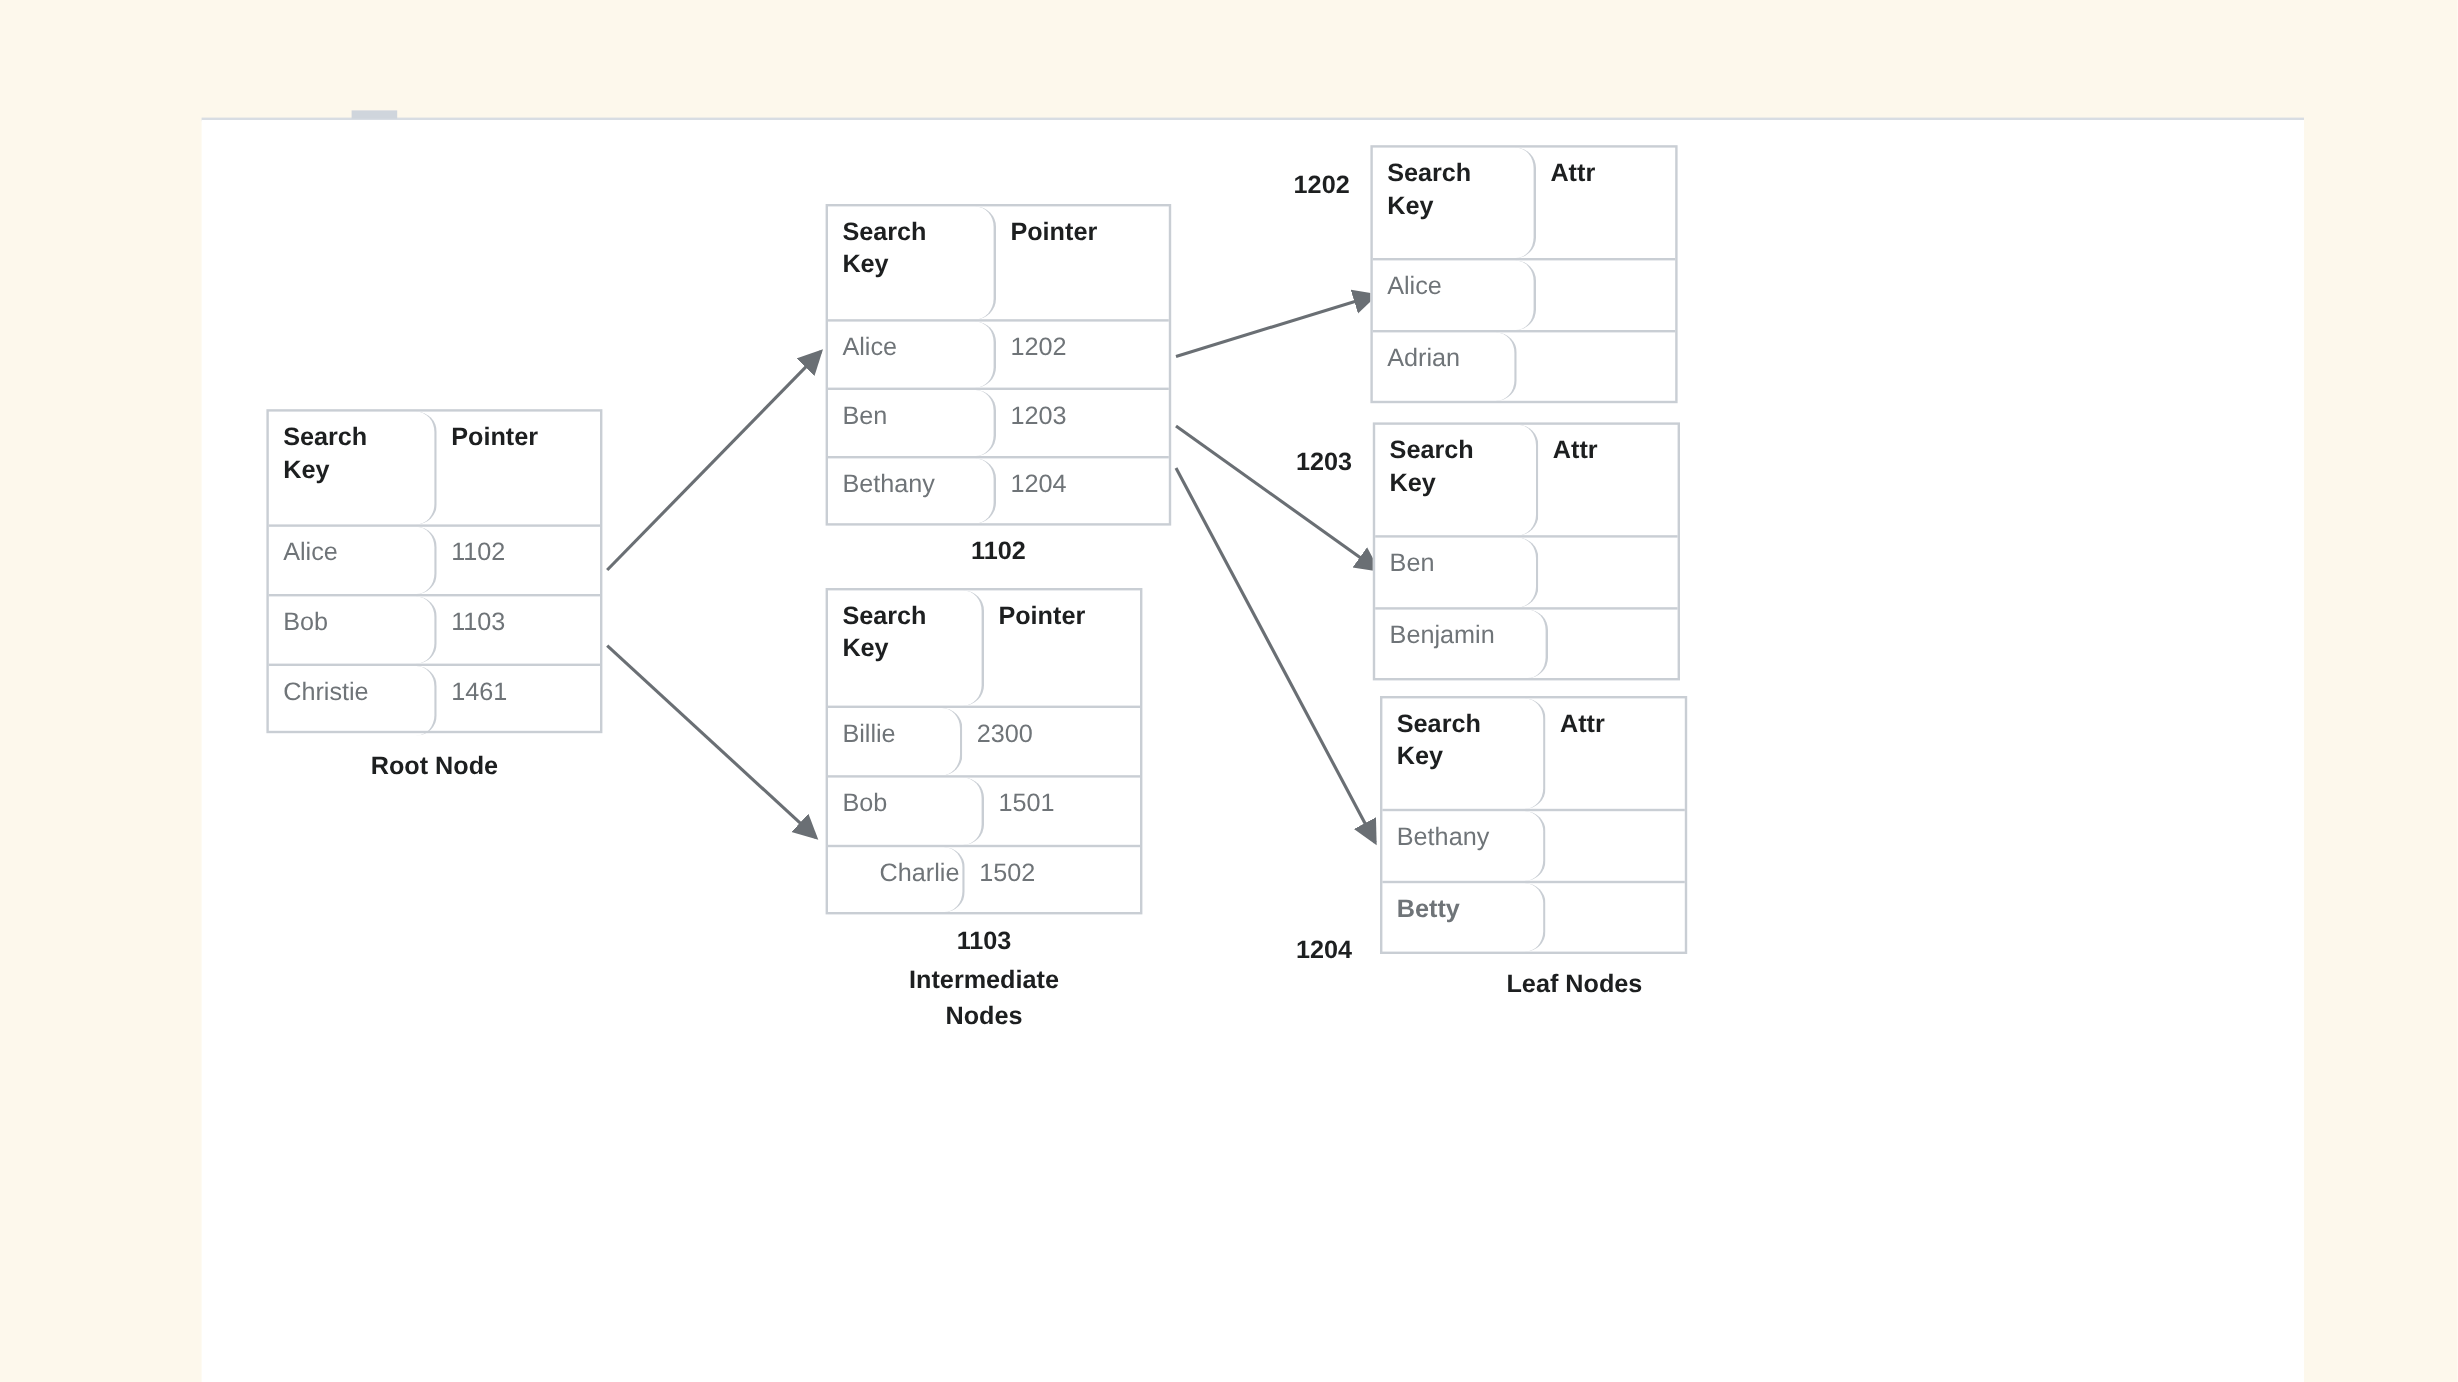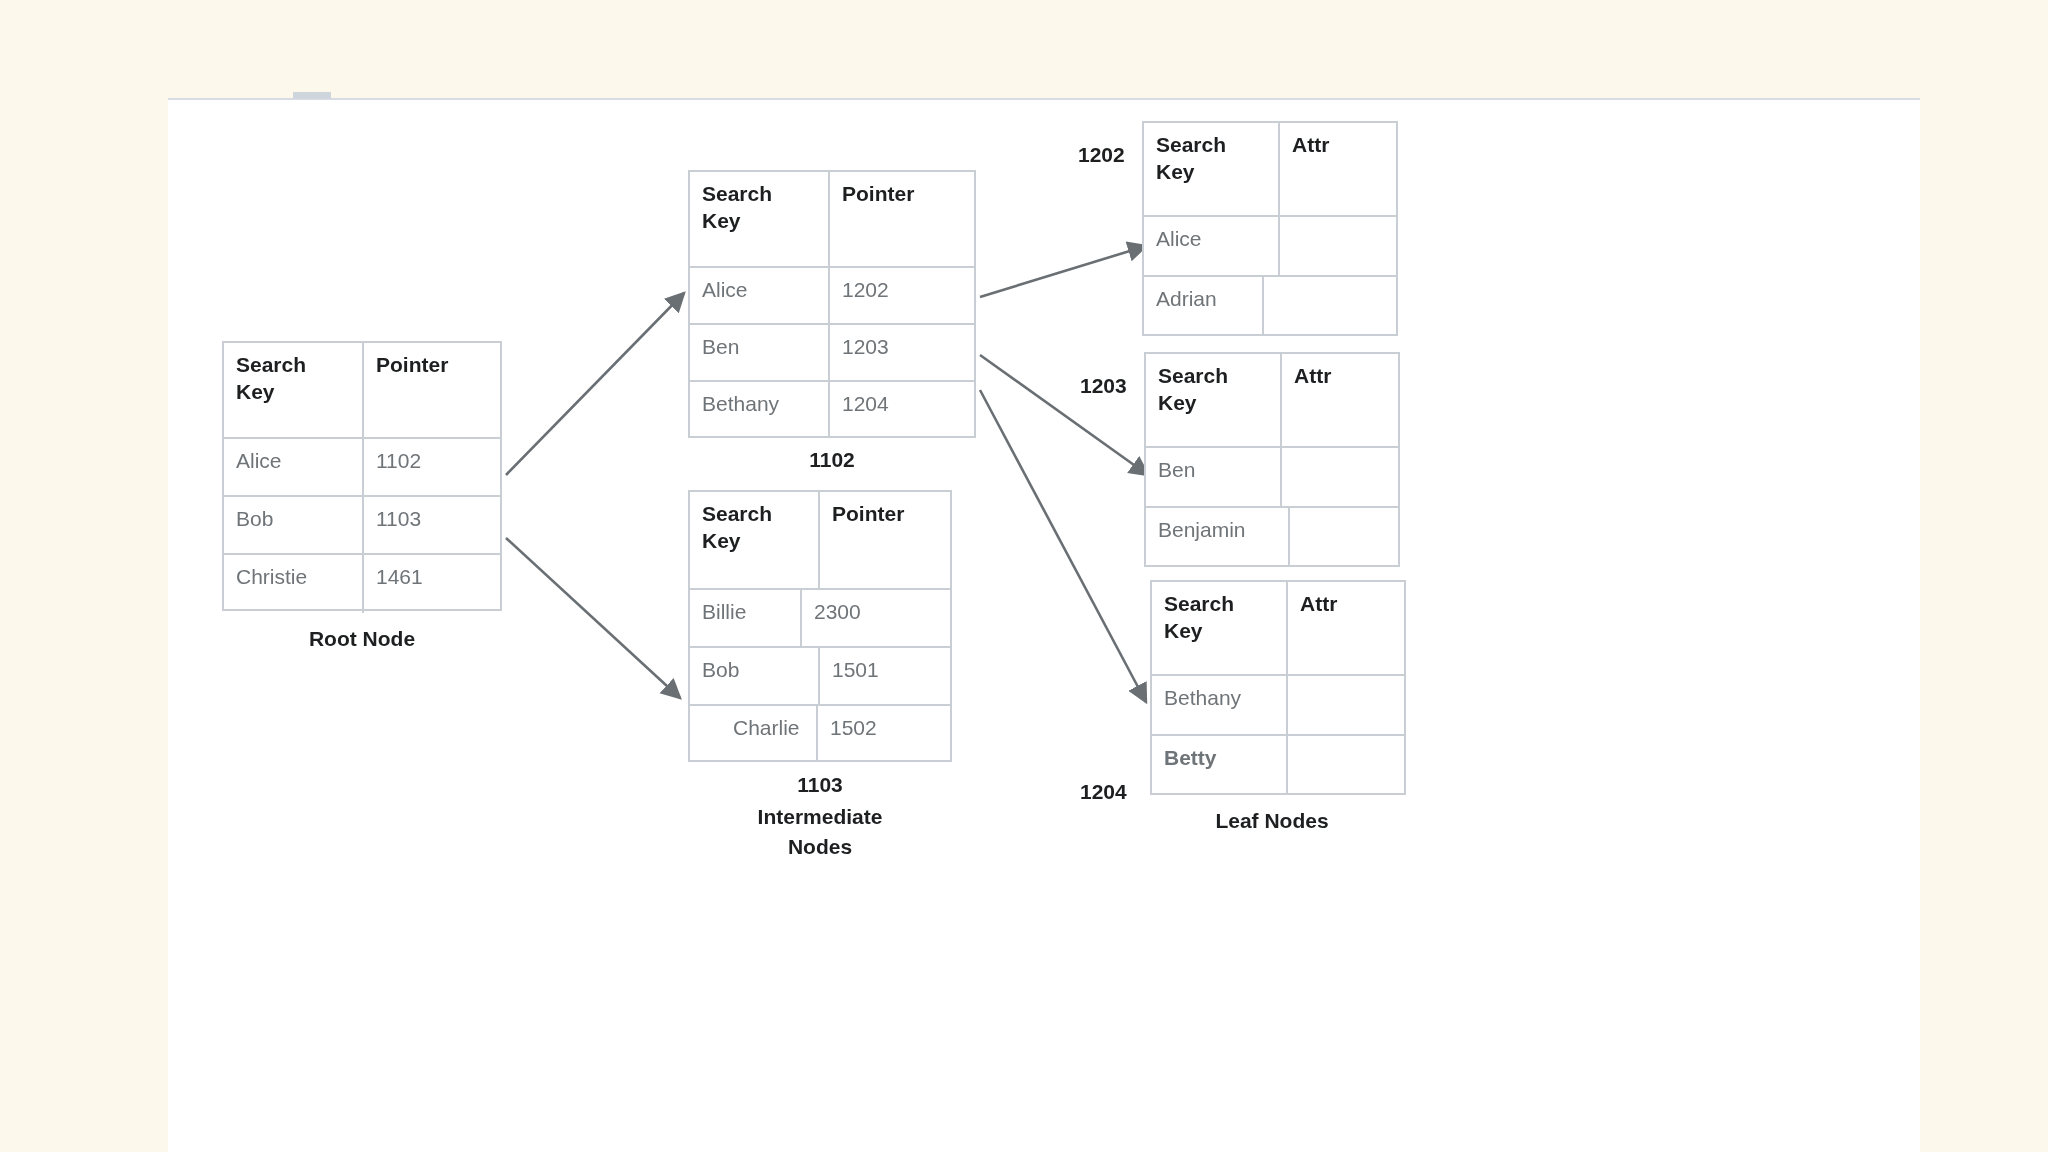--- a/index.html
+++ b/index.html
@@ -45,20 +45,21 @@
   .row:last-child{border-bottom:none;}
   .cell{
     box-sizing:border-box;
     display:flex;
     align-items:flex-start;
     padding:9px 12px;
     color:#6f7478;
     font-size:21px;
     line-height:1.28;
     overflow:hidden;
+    border-radius:17px;
   }
   .cell.left{
     border-right:2px solid #c9ced4;
   }
   .row.header .cell{
     color:#1d1f20;
     font-weight:bold;
   }
   .caption{
     position:absolute;
@@ -158,21 +159,21 @@
     </div>
     <div class="row" style="height:58px;">
       <div class="cell left" style="width:112px;">Billie</div>
       <div class="cell" style="width:130px;">2300</div>
     </div>
     <div class="row" style="height:58px;">
       <div class="cell left" style="width:130px;">Bob</div>
       <div class="cell" style="width:130px;">1501</div>
     </div>
     <div class="row" style="height:54px;">
-      <div class="cell left" style="width:128px;padding-left:43px;">Charlie</div>
+      <div class="cell left" style="width:114px;padding-left:43px;">Charlie</div>
       <div class="cell" style="width:130px;">1502</div>
     </div>
   </div>
   <div class="caption" style="left:520px; top:670px; width:264px;">1103</div>
   <div class="caption" style="left: 520px; top: 702px; width: 264px; white-space: pre-line;">Intermediate
 Nodes</div>
 
   <div class="ptr-label" style="left:910px; top:43px;">1202</div>
   <div class="node" style="left:974px; top:21px; width:256px; height:215px;">
     <div class="row header" style="height:94px;">
@@ -217,15 +218,15 @@
     <div class="row" style="height:60px;">
       <div class="cell left" style="width:136px;">Bethany</div>
       <div class="cell" style="width:116px;"></div>
     </div>
     <div class="row" style="height:57px;font-weight:bold;">
       <div class="cell left" style="width:136px;">Betty</div>
       <div class="cell" style="width:116px;"></div>
     </div>
   </div>
 
-  <div class="caption" style="left:976px; top:706px; width:256px;text-align:center;">Leaf Nodes</div>
+  <div class="caption" style="left:1016px; top:706px; width:256px;text-align:center;">Leaf Nodes</div>
 
 </div>
 
 </body></html>

